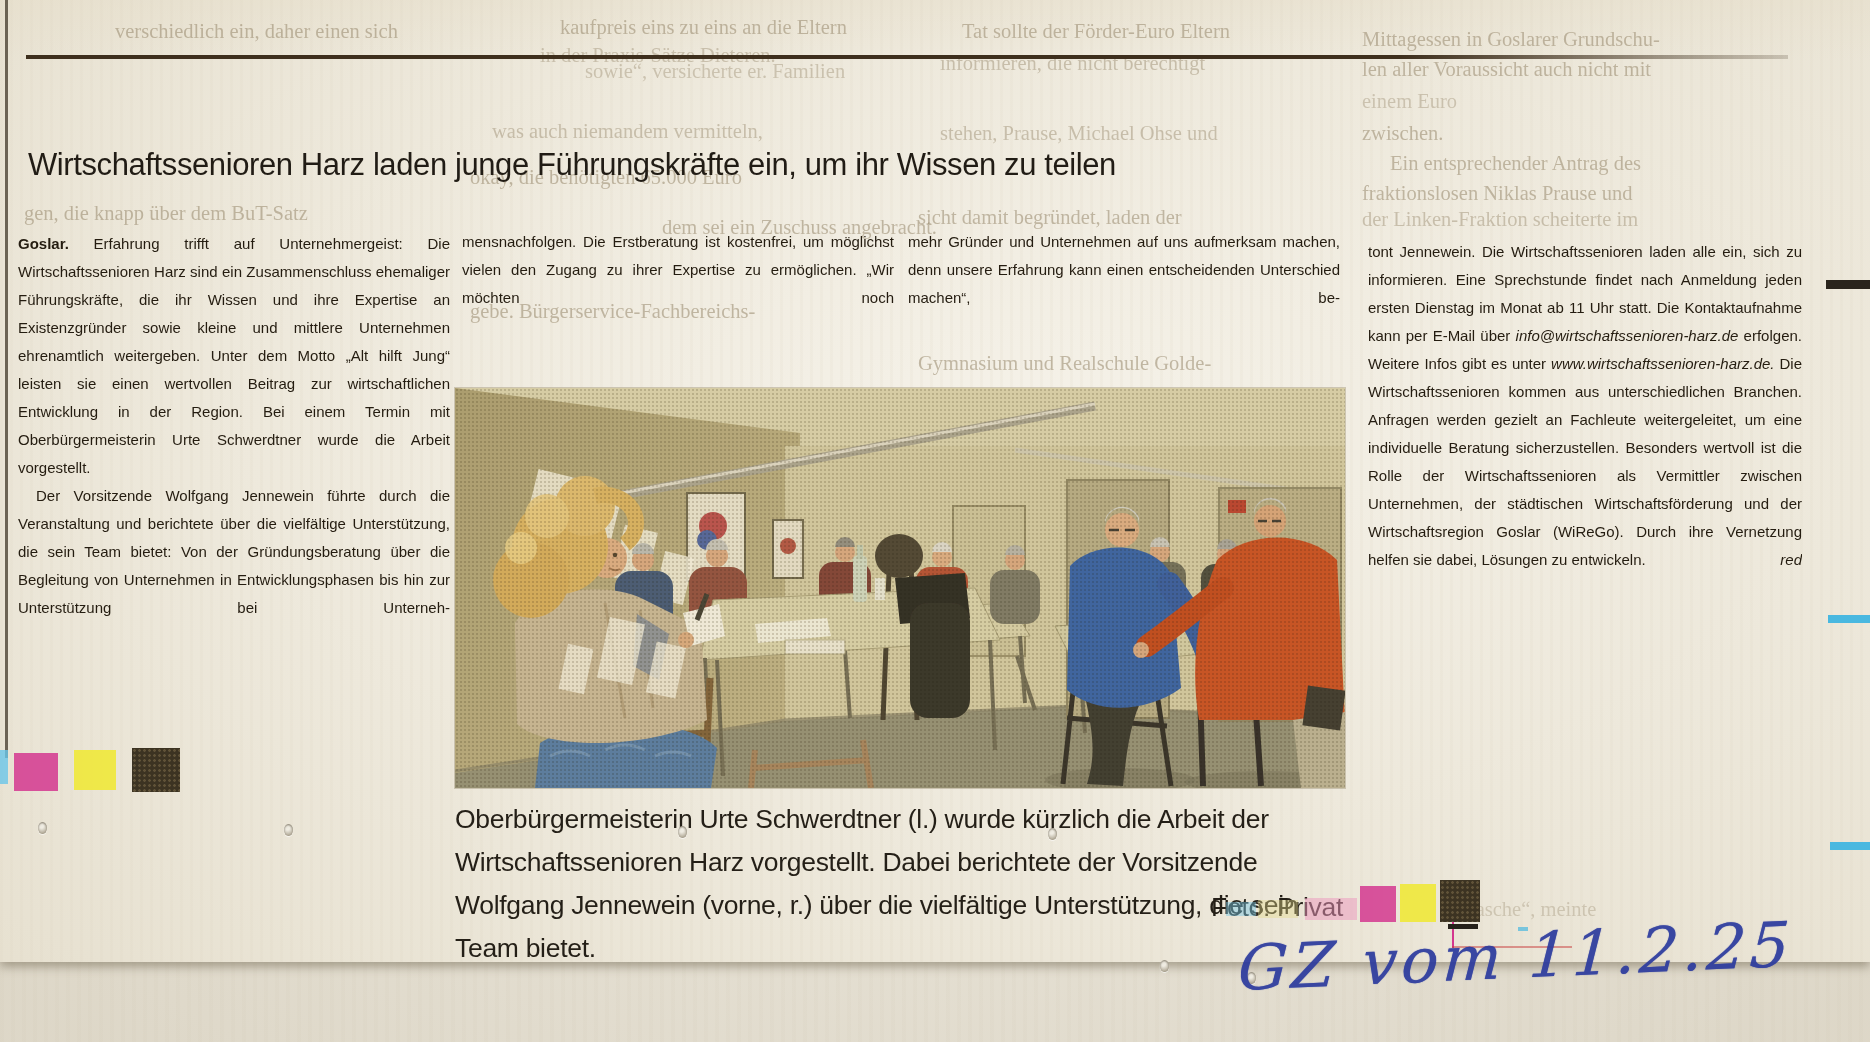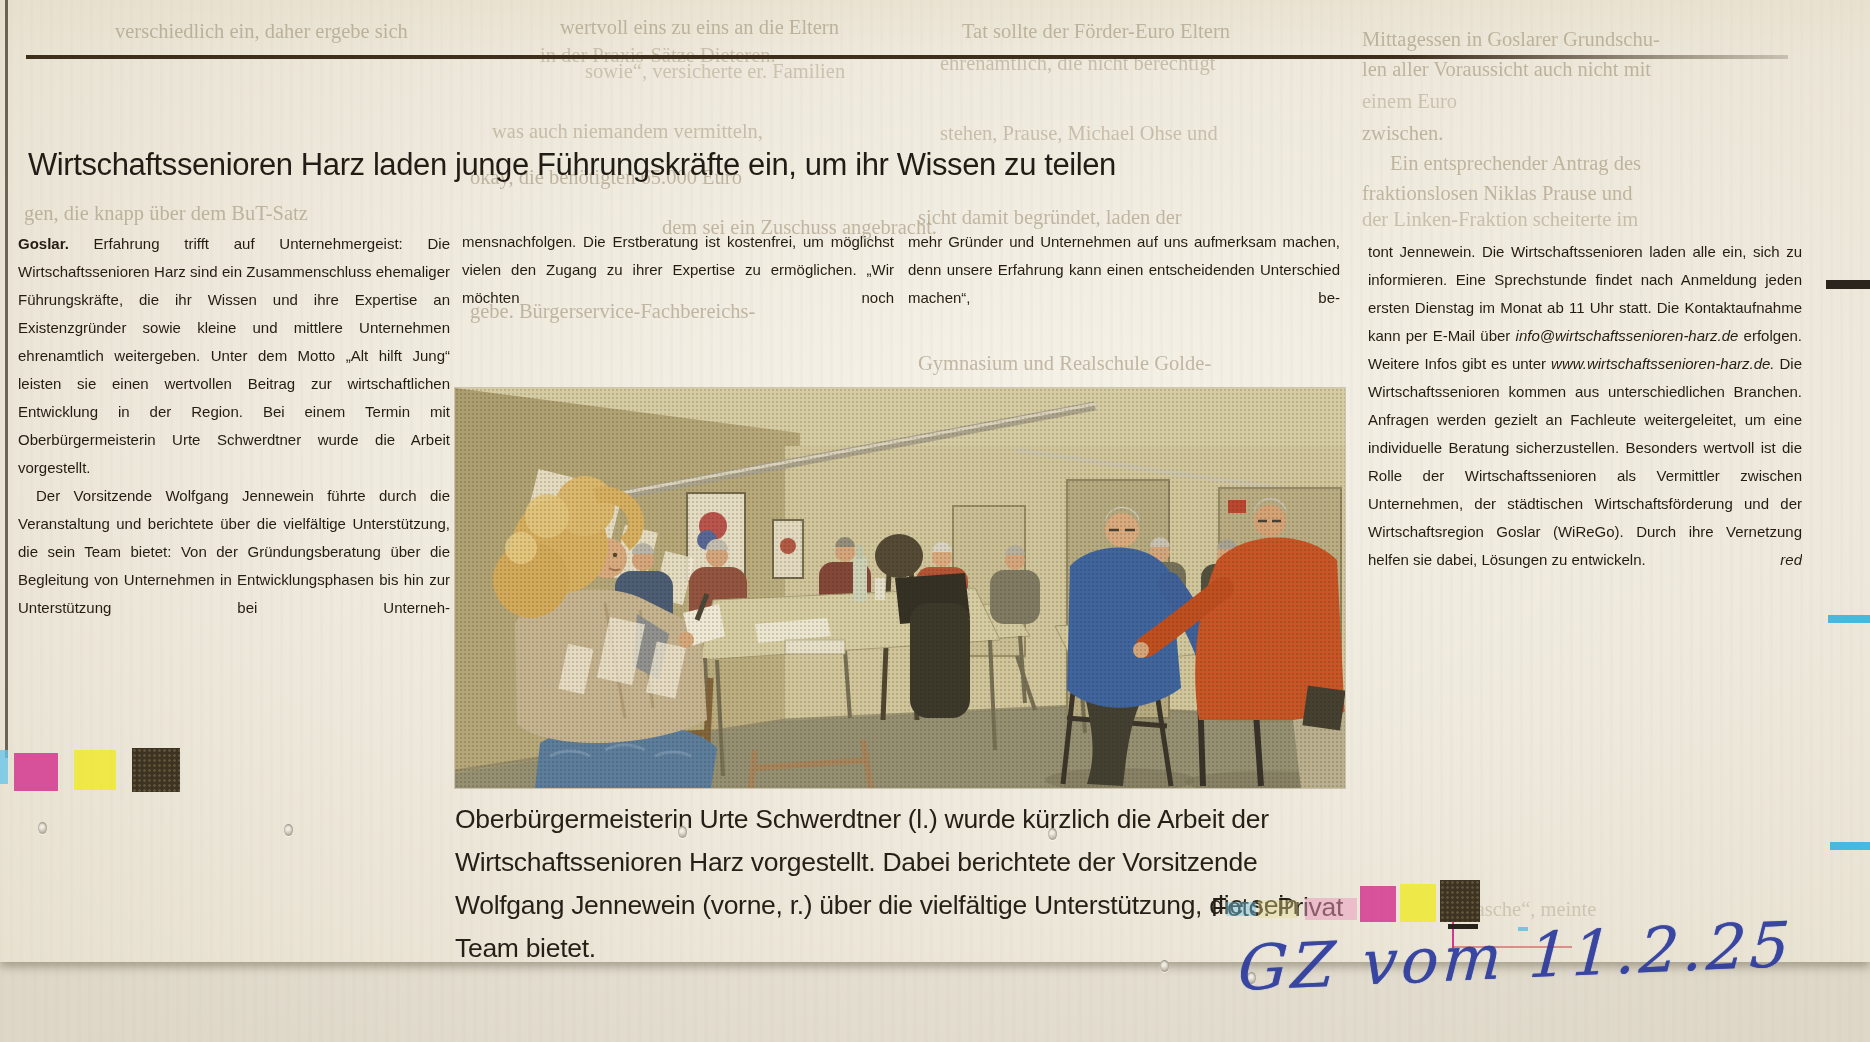--- a/index.html
+++ b/index.html
@@ -59,31 +59,31 @@
     box-shadow:0 1px 1px rgba(255,255,255,.7), inset 0 1px 2px rgba(90,82,66,.6);}
 </style>
 </head>
 <body>
 
 <div class="page">
 
   <div class="clip-wrap">
   <div class="clip">
 
-    <div class="ghost" style="left:115px;top:20px;">verschiedlich ein, daher ergebe sich</div>
-    <div class="ghost" style="left:560px;top:16px;">wertvoll eins zu eins an die Eltern</div>
+    <div class="ghost" style="left:115px;top:20px;">verschiedlich ein, daher einen sich</div>
+    <div class="ghost" style="left:560px;top:16px;">kaufpreis eins zu eins an die Eltern</div>
     <div class="ghost" style="left:585px;top:60px;opacity:.4;">sowie“, versicherte er. Familien</div>
     <div class="ghost" style="left:620px;top:216px;margin-left:42px;">dem sei ein Zuschuss angebracht.</div>
     <div class="ghost" style="left:24px;top:202px;">gen, die knapp über dem BuT-Satz</div>
     <div class="ghost" style="left:540px;top:44px;opacity:.42;">in der Praxis-Sätze Dieteren.</div>
     <div class="ghost" style="left:492px;top:120px;opacity:.45;">was auch niemandem vermitteln,</div>
     <div class="ghost" style="left:470px;top:166px;">okay, die benötigten 65.000 Euro</div>
     <div class="ghost" style="left:470px;top:300px;">gebe. Bürgerservice-Fachbereichs-</div>
     <div class="ghost" style="left:962px;top:20px;">Tat sollte der Förder-Euro Eltern</div>
-    <div class="ghost" style="left:940px;top:52px;opacity:.45;">ehrenamtlich, die nicht berechtigt</div>
+    <div class="ghost" style="left:940px;top:52px;opacity:.45;">informieren, die nicht berechtigt</div>
     <div class="ghost" style="left:940px;top:122px;opacity:.45;">stehen, Prause, Michael Ohse und</div>
     <div class="ghost" style="left:918px;top:206px;">sicht damit begründet, laden der</div>
     <div class="ghost" style="left:918px;top:352px;">Gymnasium und Realschule Golde-</div>
     <div class="ghost" style="left:1362px;top:28px;text-align:center;">Mittagessen in Goslarer Grundschu-</div>
     <div class="ghost" style="left:1362px;top:58px;">len aller Voraussicht auch nicht mit</div>
     <div class="ghost" style="left:1362px;top:90px;opacity:.4;">einem Euro</div>
     <div class="ghost" style="left:1362px;top:122px;">zwischen.</div>
     <div class="ghost" style="left:1390px;top:152px;">Ein entsprechender Antrag des</div>
     <div class="ghost" style="left:1362px;top:182px;">fraktionslosen Niklas Prause und</div>
     <div class="ghost" style="left:1362px;top:208px;opacity:.45;">der Linken-Fraktion scheiterte im</div>

